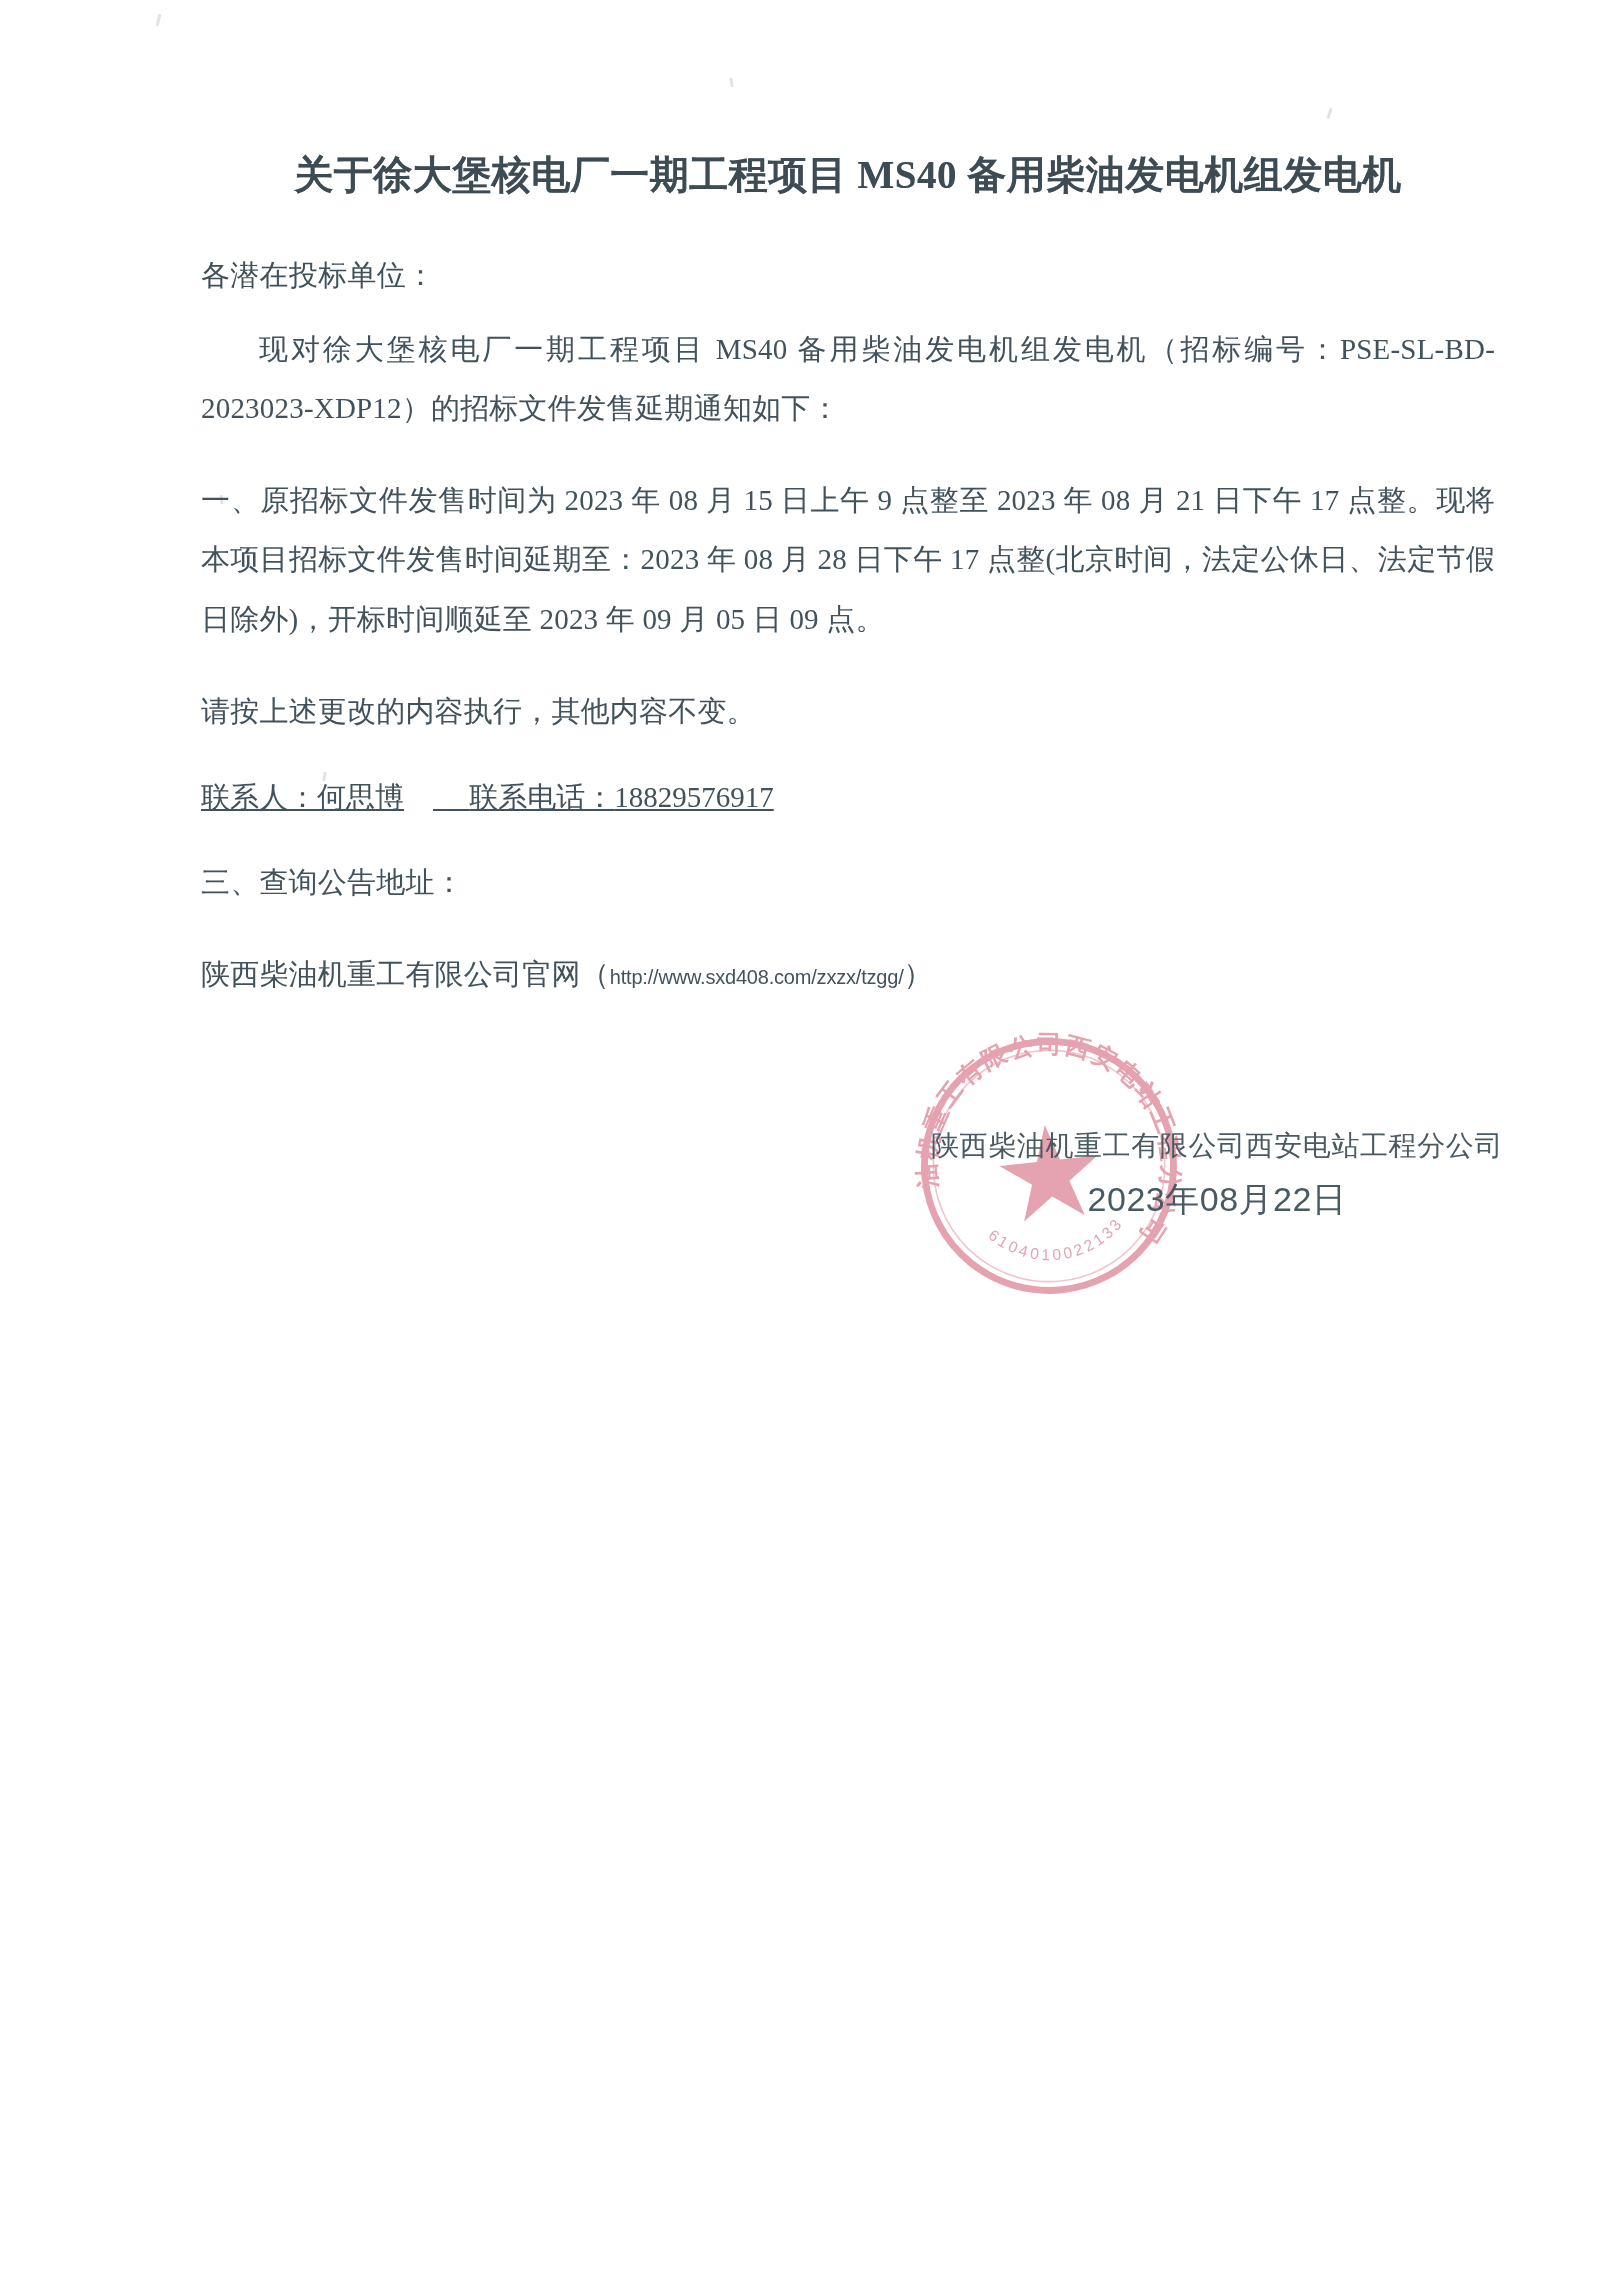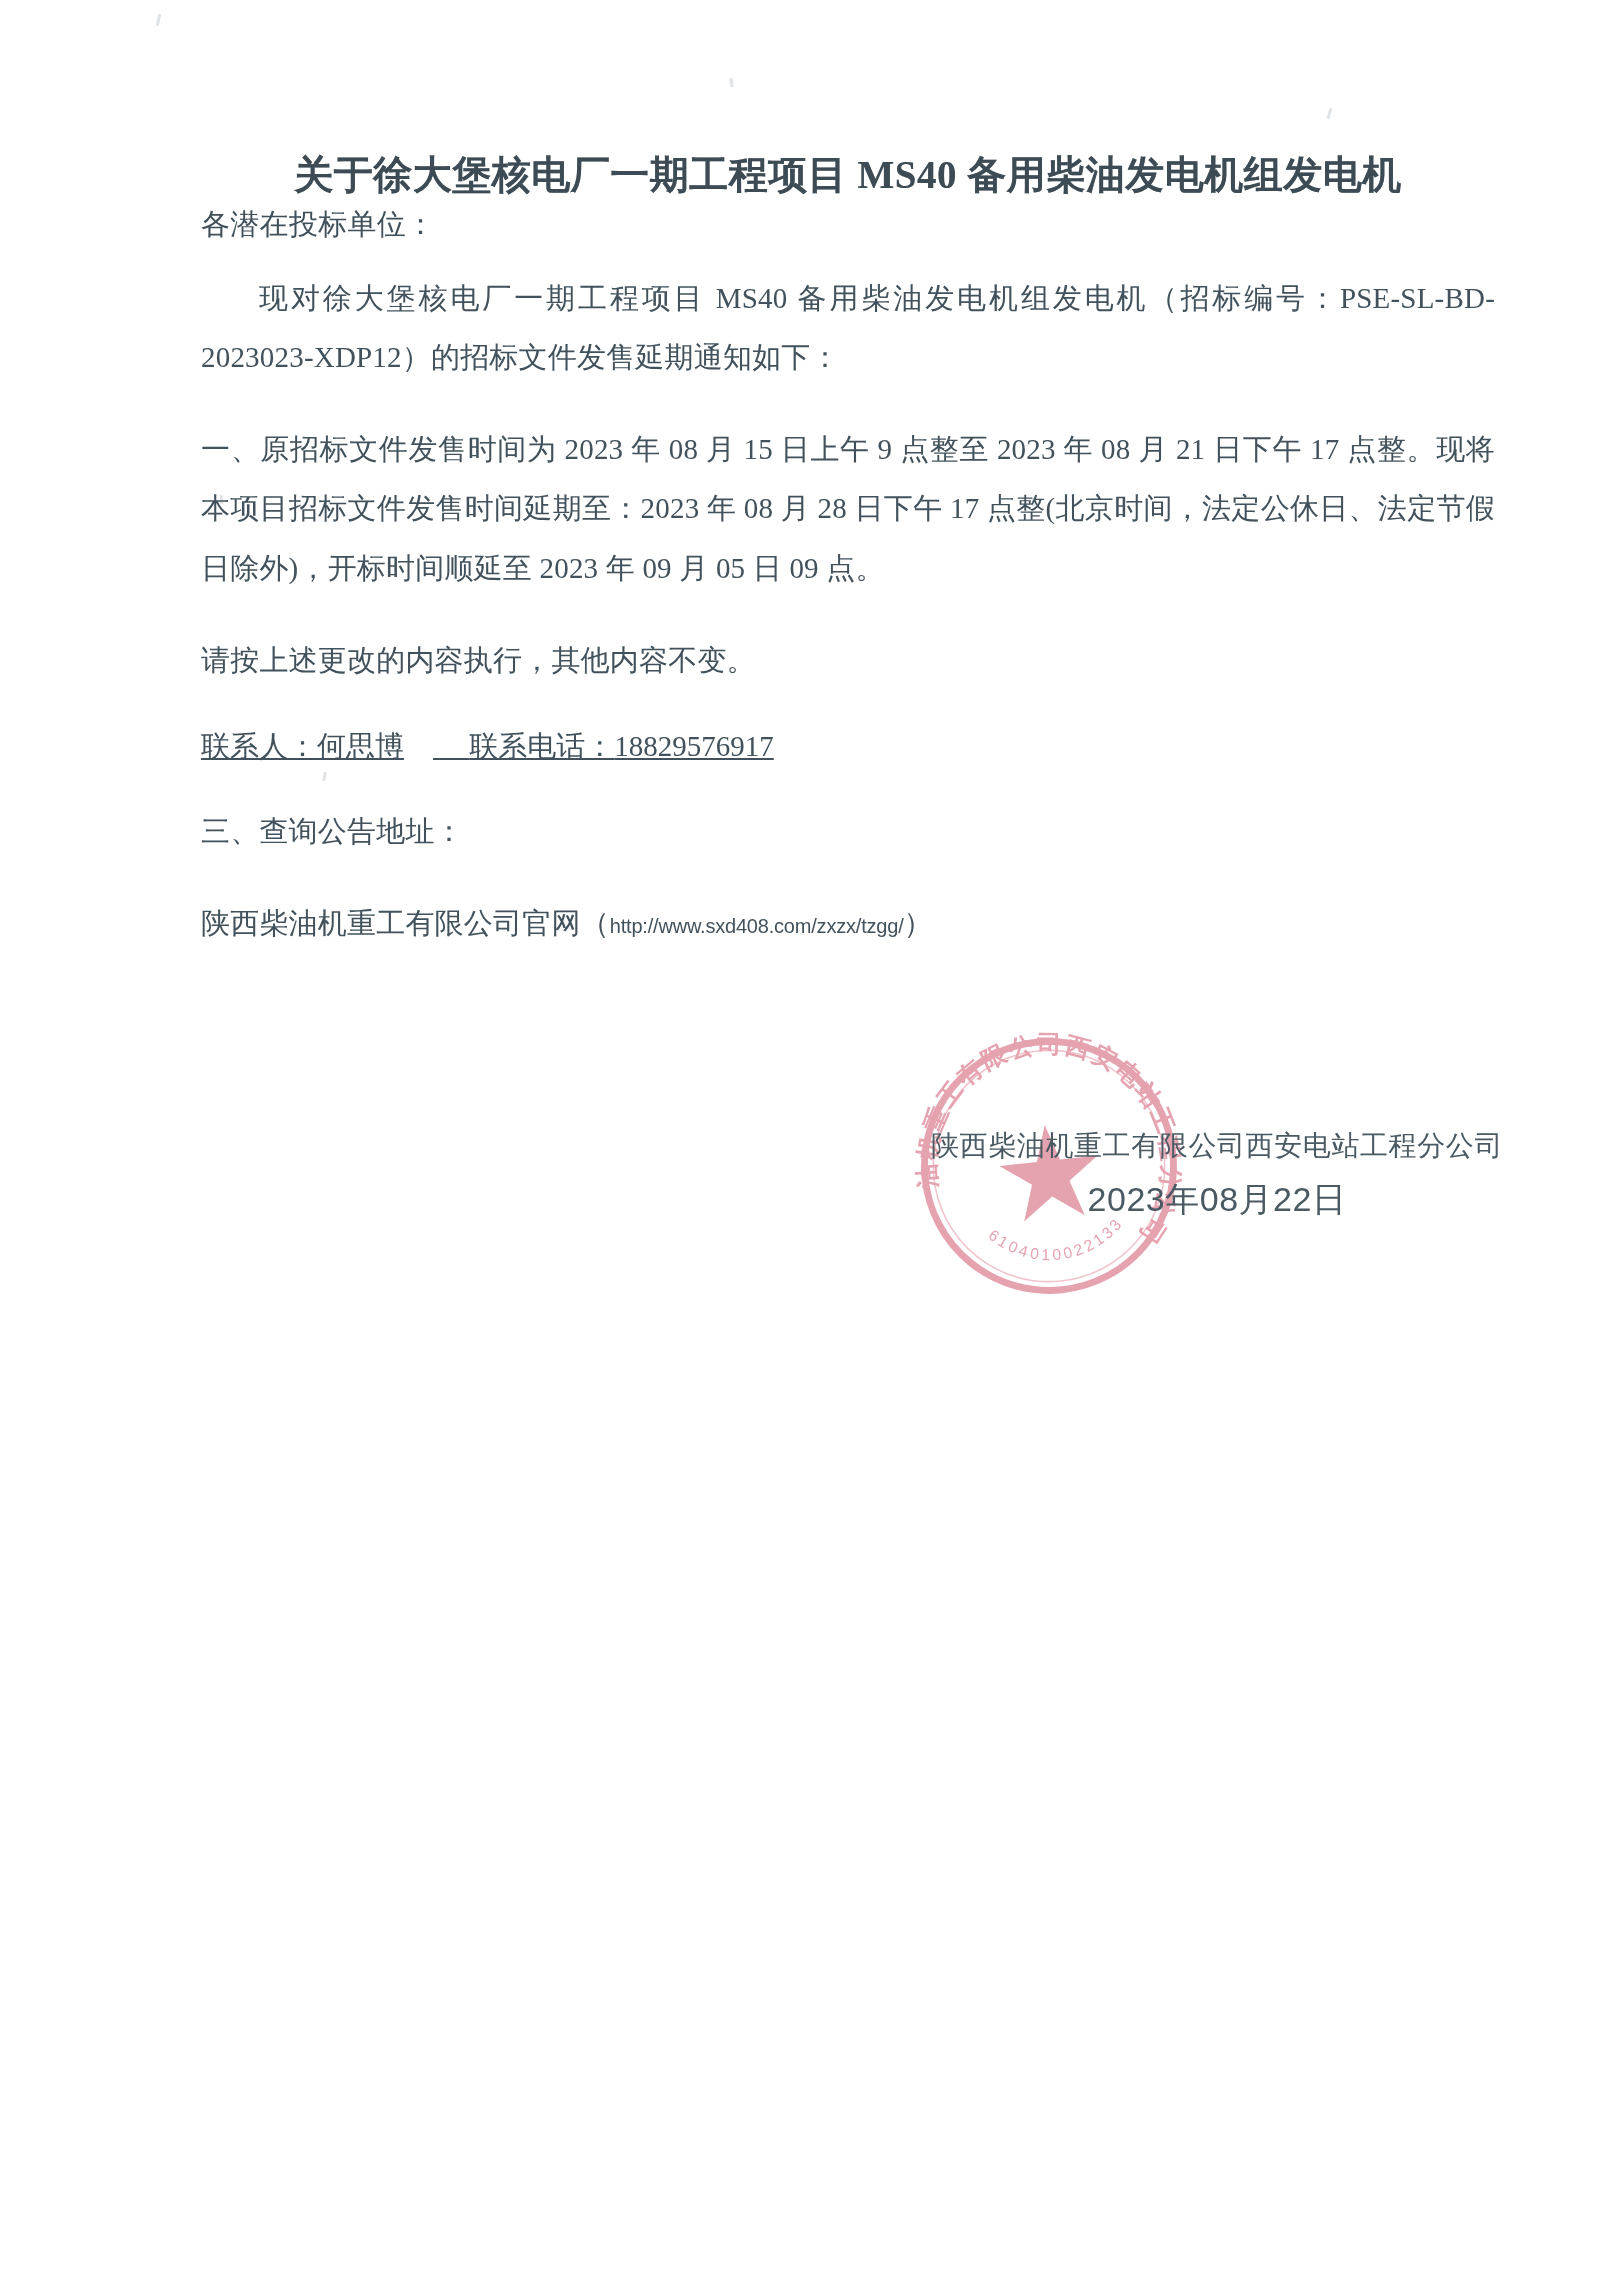--- a/index.html
+++ b/index.html
@@ -45,20 +45,21 @@
     line-height: 1.42;
     color: #3c4b54;
     letter-spacing: 0.5px;
     margin: 0 0 0 0;
     text-shadow: 0 0 0.6px rgba(60,75,84,.45);
   }
   .doc-title .ttl-line { display: block; }
   .doc-title .ttl-line.second { padding-left: 5.9px; }
 
   .salutation {
+    margin-top: 51px;
     font-size: 29px;
     line-height: 1.55;
     color: #40505a;
     letter-spacing: 0.3px;
   }
 
   p.body-par {
     font-size: 29px;
     line-height: 2.04;
     color: #42525c;

